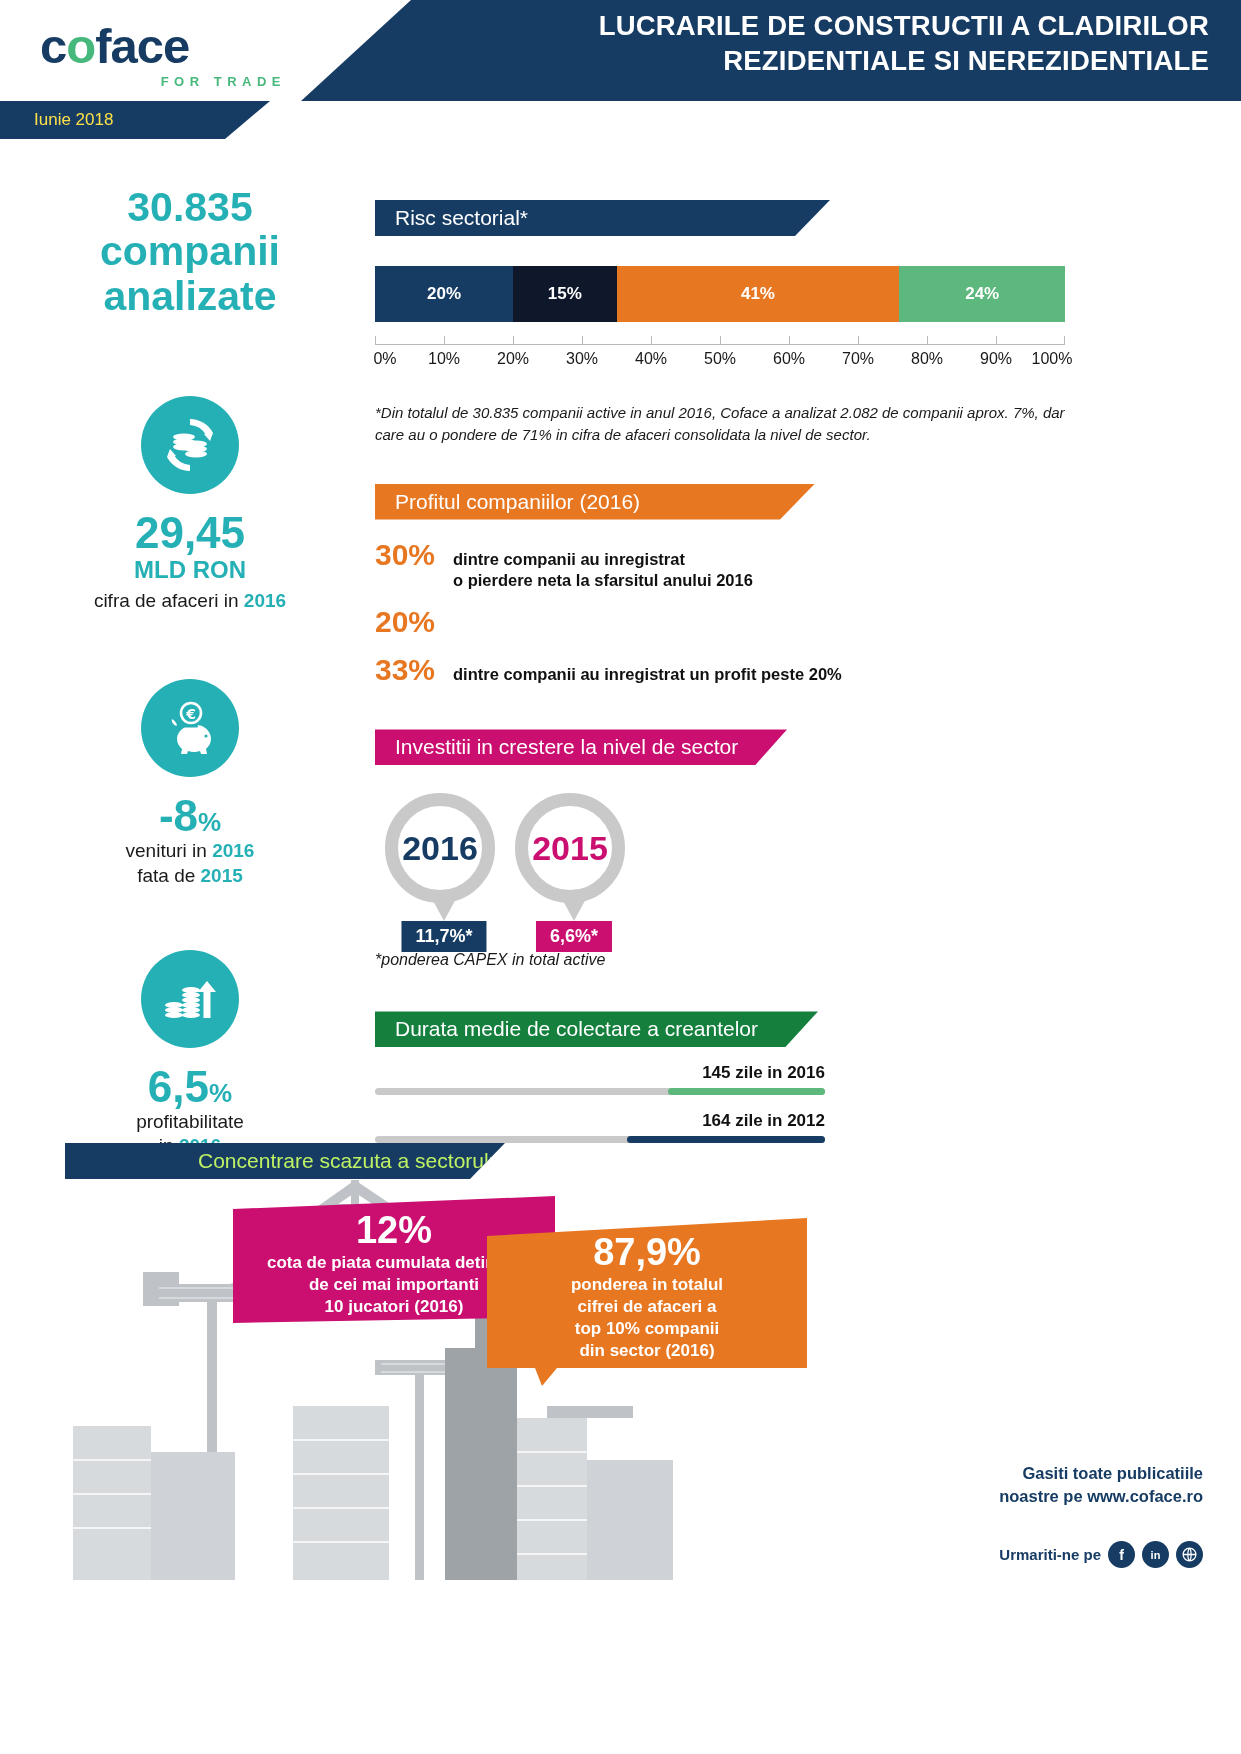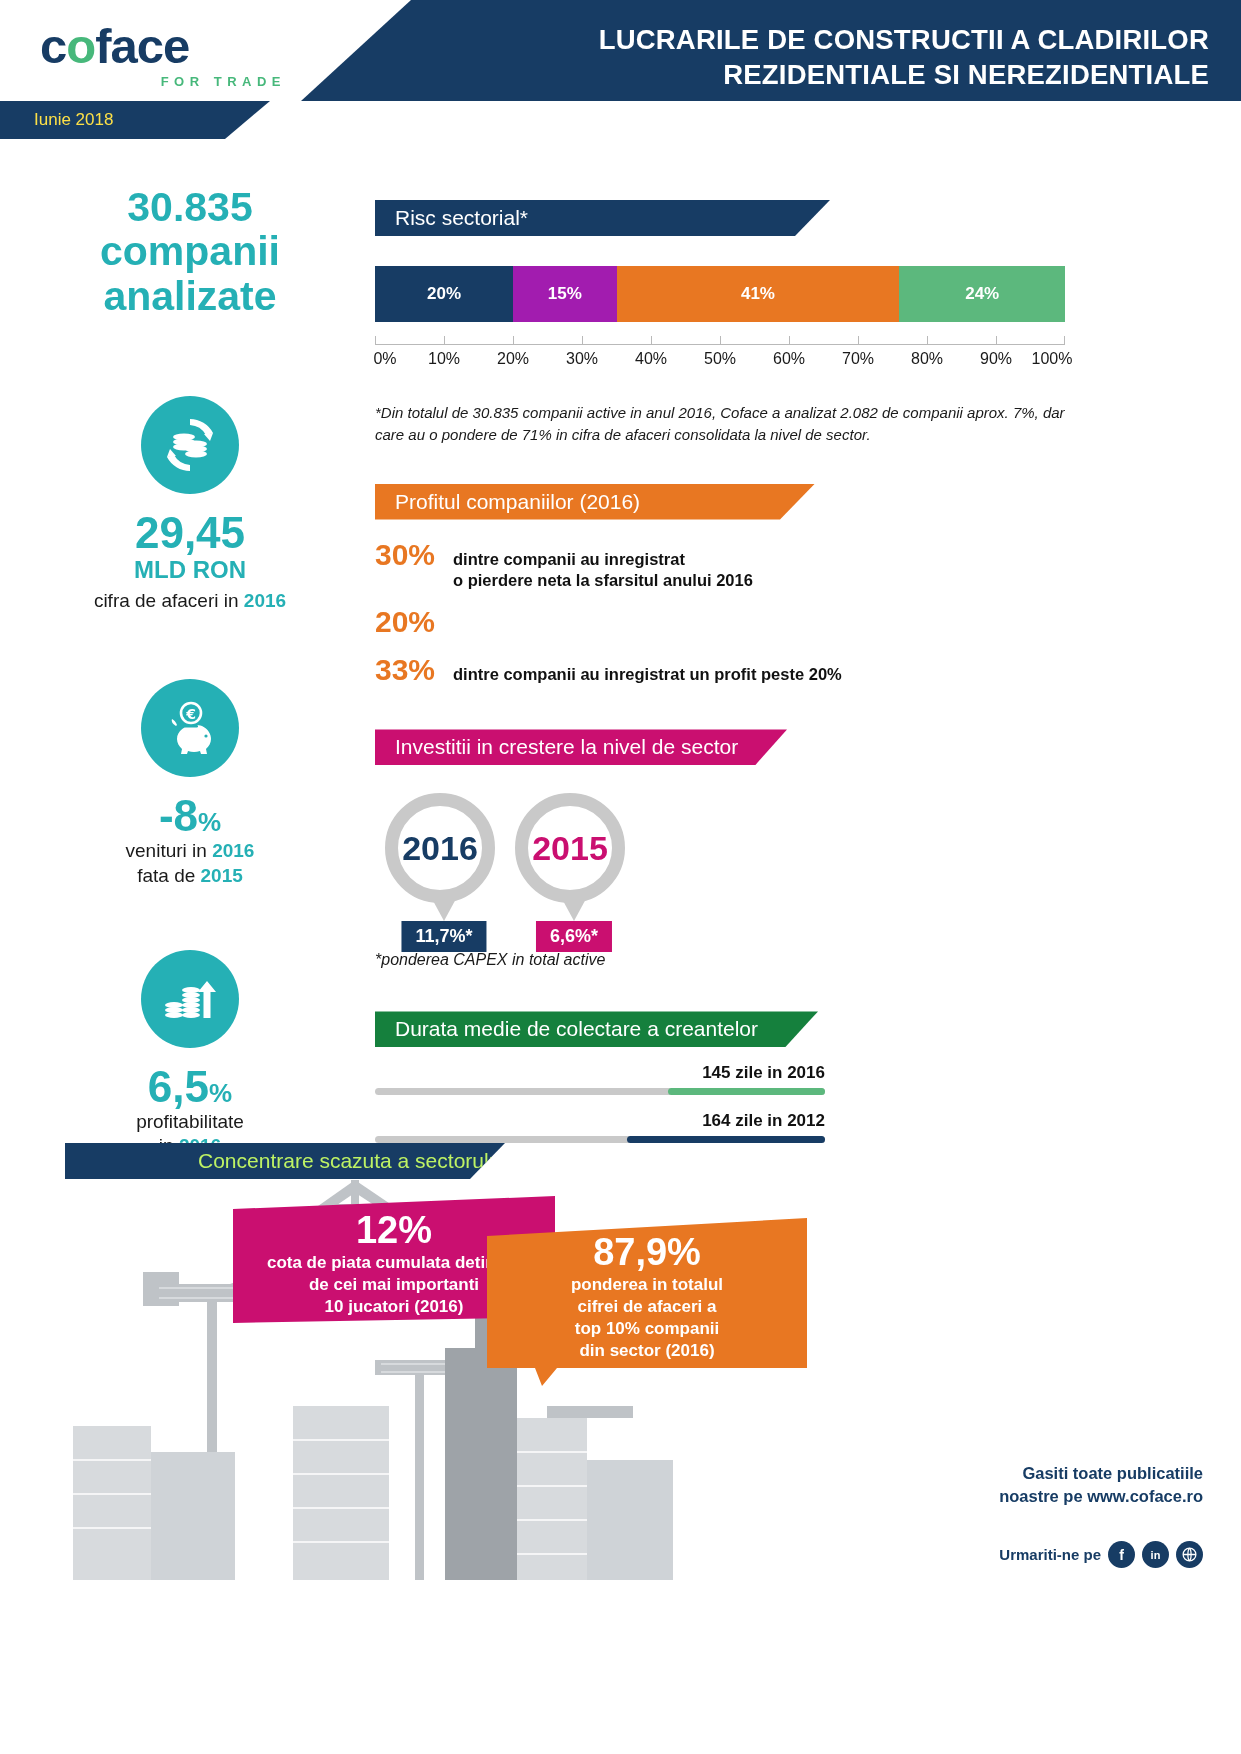--- a/index.html
+++ b/index.html
@@ -27,21 +27,21 @@
   .logo-text {
     font-size: 49px; font-weight: bold; letter-spacing: -1px;
     color: #173c64; line-height: 1; position: relative;
   }
   .logo-o2 { color: #47b87b; }
   .logo-sub {
     font-size: 13px; letter-spacing: 5.5px; color: #47b87b;
     font-weight: bold; text-align: right; margin-top: 3px; padding-right: 4px;
   }
   .header-title {
-    position: absolute; top: 23px; right: 32px; width: 700px;
+    position: absolute; top: 9px; right: 32px; width: 700px;
     text-align: right; color: #fff;
     font-size: 27.5px; font-weight: bold; line-height: 1.27;
     letter-spacing: 0.2px;
   }
   .date-band {
     position: absolute; top: 101px; left: 0; width: 270px; height: 38px;
     background: #173c64;
     clip-path: polygon(0 0, 270px 0, 225px 38px, 0 38px);
   }
   .date-band span {
@@ -254,21 +254,21 @@
 
   <div class="band navy">
     <span>Risc sectorial*</span>
   </div>
 
   <div class="stack-wrap">
     <div class="stack">
       <div class="seg" style="width:20%;background:#173c64">
           <span>20%</span>
         </div>
-      <div class="seg" style="width:15%;background:#a21caf">
+      <div class="seg" style="width:15%;background:#0f172a">
           <span>15%</span>
         </div>
       <div class="seg" style="width:41%;background:#e87722">
           <span>41%</span>
         </div>
       <div class="seg" style="width:24%;background:#5cb87d">
           <span>24%</span>
         </div>
     </div>
 

